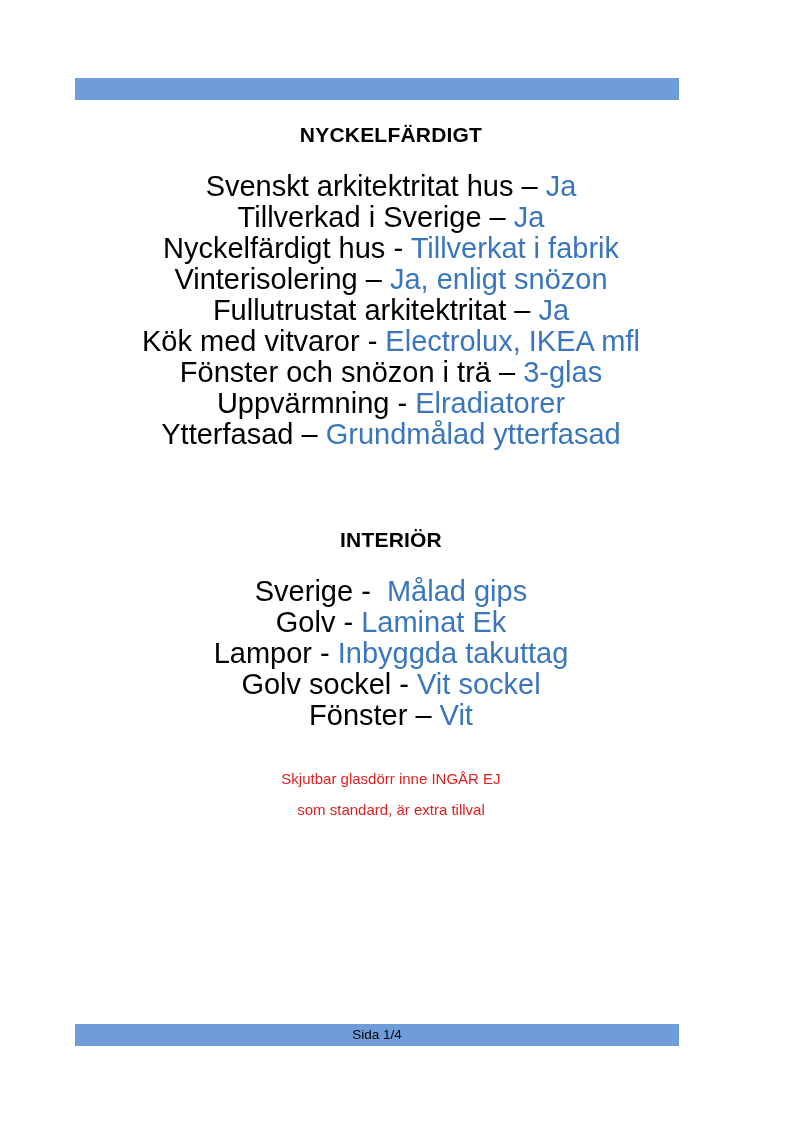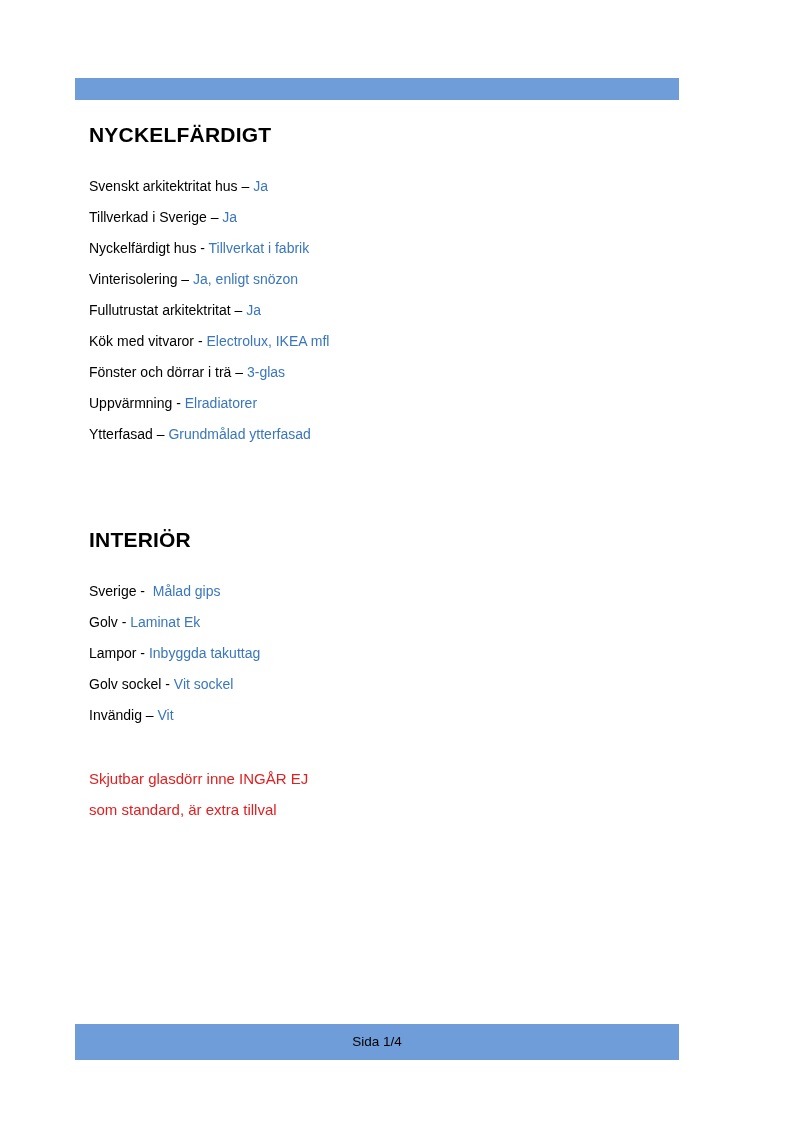--- a/index.html
+++ b/index.html
@@ -25,38 +25,39 @@
   .header-bar {
     position: absolute;
     left: 75px;
     top: 78px;
     width: 604px;
     height: 22px;
     background: #6f9dd9;
   }
   .content {
     position: absolute;
-    left: 89px;
+    left: 71px;
     top: 122px;
     width: 640px;
+    text-align: center;
   }
   .section-title {
     font-size: 21px;
     font-weight: bold;
     letter-spacing: 0.2px;
     color: #000000;
     margin: 0 0 24px 0;
     line-height: 1.2;
   }
   .lines {
     margin: 0;
     padding: 0;
   }
   .line {
-    font-size: 14px;
+    font-size: 29px;
     line-height: 31px;
     color: #000000;
     white-space: pre-wrap;
   }
   .val {
     color: #3a76bd;
   }
   .spacer-1 {
     height: 77px;
   }
@@ -70,21 +71,21 @@
     line-height: 31px;
   }
   .warning div {
     color: #e02020;
   }
   .footer-bar {
     position: absolute;
     left: 75px;
     top: 1024px;
     width: 604px;
-    height: 36px;
+    height: 22px;
     background: #6f9dd9;
     display: flex;
     align-items: center;
     justify-content: center;
   }
   .footer-text {
     font-size: 13.5px;
     color: #000000;
     line-height: 1;
   }
@@ -100,35 +101,35 @@
 
     <h1 class="section-title">NYCKELFÄRDIGT</h1>
 
     <div class="lines">
       <div class="line"><span>Svenskt arkitektritat hus – </span><span class="val">Ja</span></div>
       <div class="line"><span>Tillverkad i Sverige – </span><span class="val">Ja</span></div>
       <div class="line"><span>Nyckelfärdigt hus - </span><span class="val">Tillverkat i fabrik</span></div>
       <div class="line"><span>Vinterisolering – </span><span class="val">Ja, enligt snözon</span></div>
       <div class="line"><span>Fullutrustat arkitektritat – </span><span class="val">Ja</span></div>
       <div class="line"><span>Kök med vitvaror - </span><span class="val">Electrolux, IKEA mfl</span></div>
-      <div class="line"><span>Fönster och dörrar i trä – </span><span class="val">3-glas</span></div>
+      <div class="line"><span>Fönster och snözon i trä – </span><span class="val">3-glas</span></div>
       <div class="line"><span>Uppvärmning - </span><span class="val">Elradiatorer</span></div>
       <div class="line"><span>Ytterfasad – </span><span class="val">Grundmålad ytterfasad</span></div>
     </div>
 
     <div class="spacer-1"></div>
 
     <h1 class="section-title">INTERIÖR</h1>
 
     <div class="lines">
       <div class="line"><span>Sverige -  </span><span class="val">Målad gips</span></div>
       <div class="line"><span>Golv - </span><span class="val">Laminat Ek</span></div>
       <div class="line"><span>Lampor - </span><span class="val">Inbyggda takuttag</span></div>
       <div class="line"><span>Golv sockel - </span><span class="val">Vit sockel</span></div>
-      <div class="line"><span>Invändig – </span><span class="val">Vit</span></div>
+      <div class="line"><span>Fönster – </span><span class="val">Vit</span></div>
     </div>
 
     <div class="spacer-2"></div>
 
     <div class="warning">
       <div>Skjutbar glasdörr inne INGÅR EJ</div>
       <div>som standard, är extra tillval</div>
     </div>
 
   </div>

